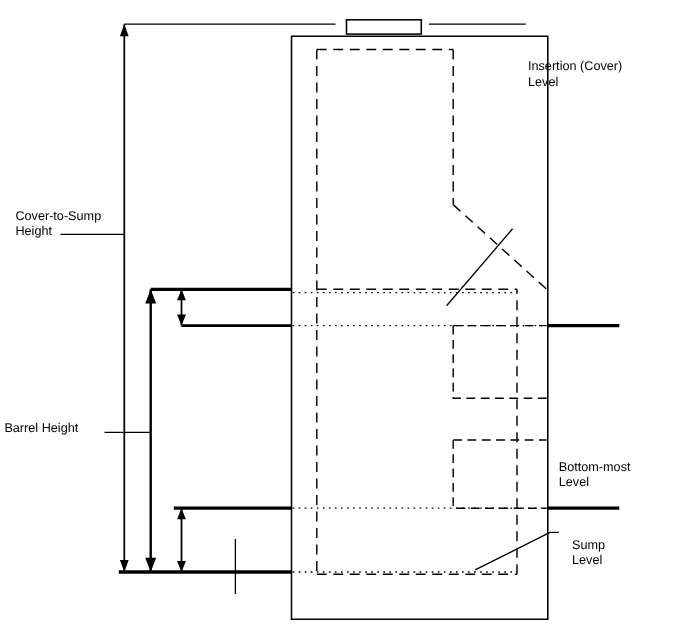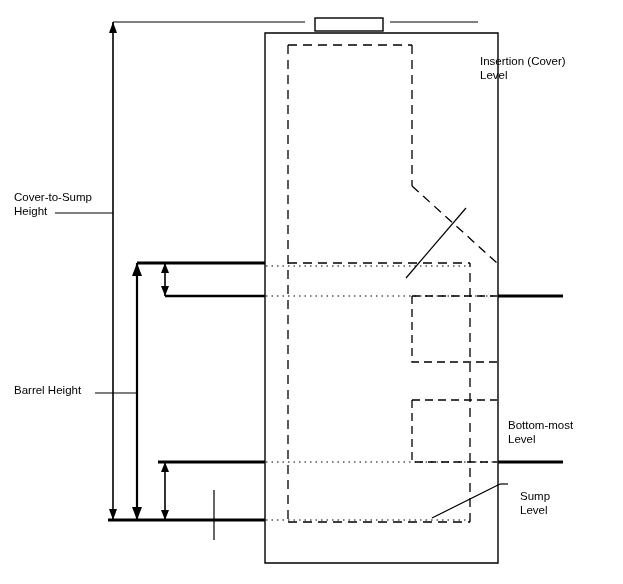--- a/index.html
+++ b/index.html
@@ -105,21 +105,21 @@
     </g>
   </svg>
 
   <div class="lbl" style="left:480px; top:17px; width:120px;margin-top:37px;">Insertion (Cover)
 Level</div>
 
 
   <div class="lbl" style="left:14px; top:190px; width:100px;">Cover-to-Sump
 Height</div>
 
-  <div class="lbl" style="left:14px; top:383px; width:100px;">Barrel Height</div>
+  <div class="lbl" style="left:4px; top:383px; width:100px;">Barrel Height</div>
 
 
   <div class="lbl" style="left:508px; top:418px; width:100px;">Bottom-most
 Level</div>
 
   <div class="lbl" style="left:520px; top:489px; width:80px;">Sump
 Level</div>
 
 
 </div>

